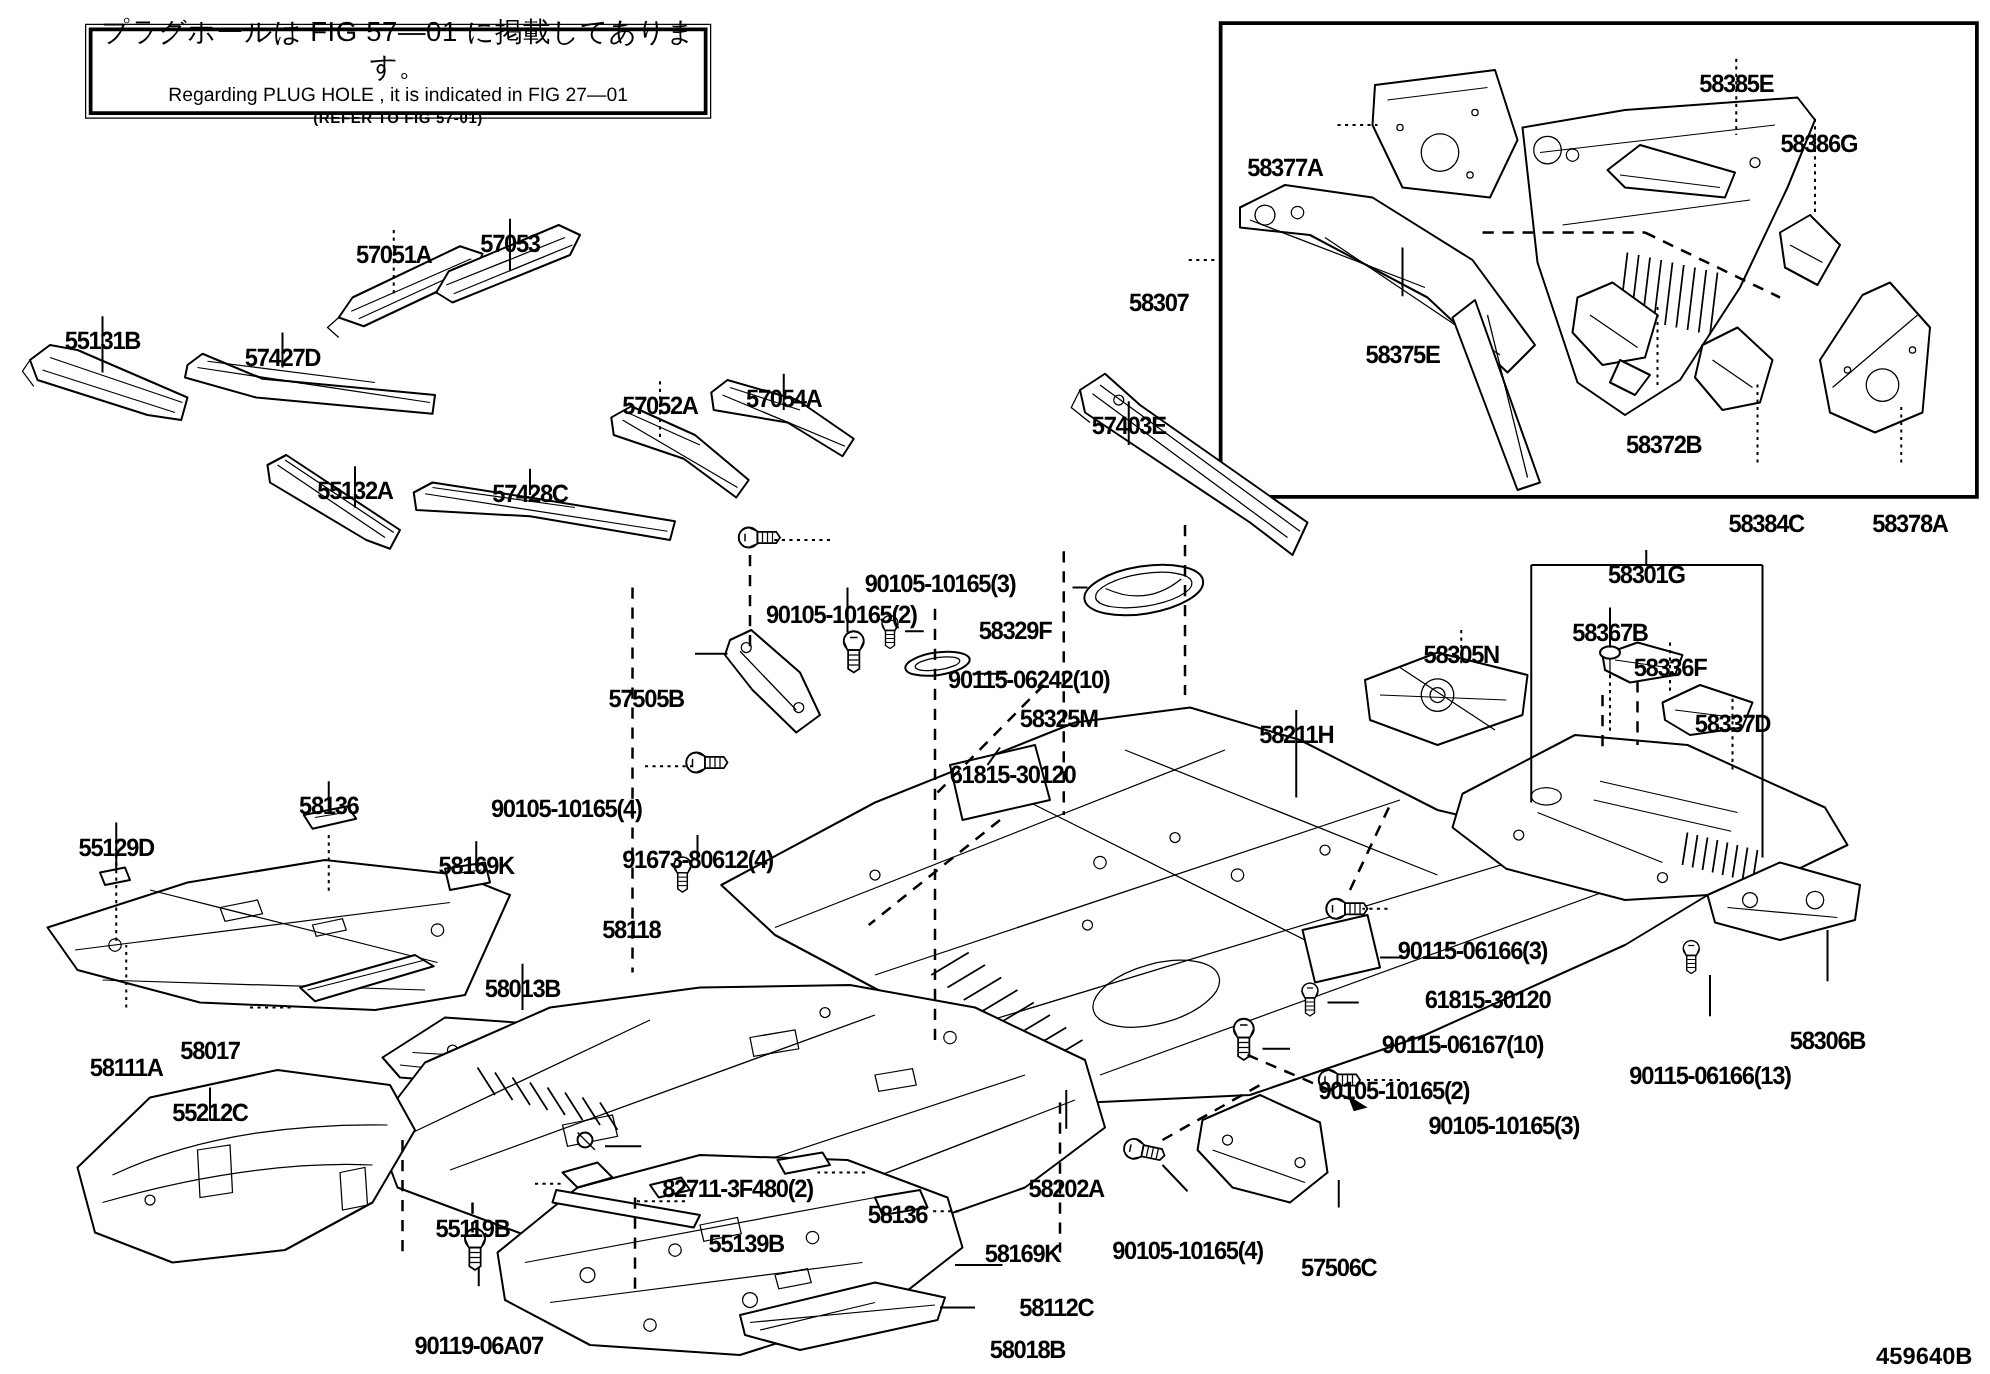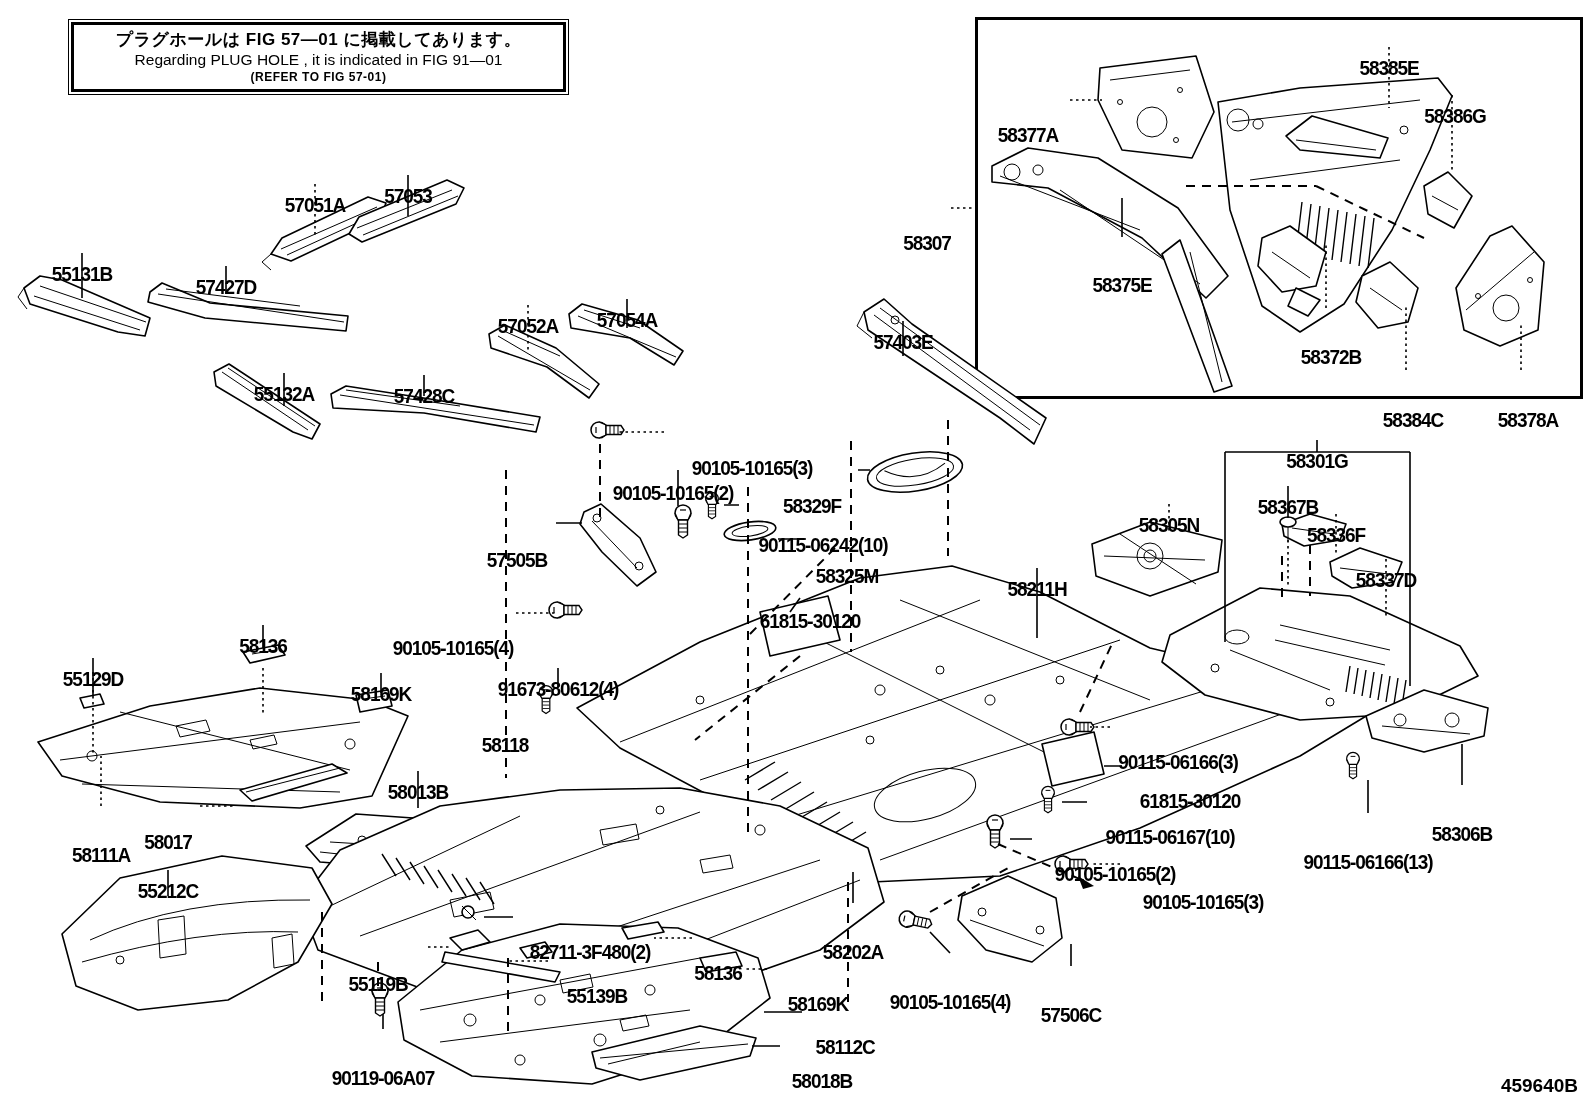--- a/index.html
+++ b/index.html
@@ -4,21 +4,21 @@
 <style>
   html,body{margin:0;padding:0;background:#fff;}
   #stage{position:relative;width:1592px;height:1099px;background:#ffffff;overflow:hidden;
          font-family:"Liberation Sans",sans-serif;color:#000;}
   
   .note-box{position:absolute;left:68px;top:19px;width:501px;height:76px;
             border:1px solid #000;padding:2px;box-sizing:border-box;}
   .note-inner{border:3px solid #000;width:100%;height:100%;box-sizing:border-box;
               display:flex;flex-direction:column;justify-content:center;align-items:center;
               text-align:center;line-height:1.25;}
-  .note-ja{font-size:17px;font-weight:700;letter-spacing:0.5px;}
+  .note-ja{font-size:22px;font-weight:400;letter-spacing:0.5px;}
   .note-en{font-size:15.5px;font-weight:400;}
   .note-refer{font-size:12px;font-weight:700;letter-spacing:0.5px;}
   
   .inset-box{position:absolute;left:975px;top:17px;width:608px;height:382px;
              border:3px solid #000;box-sizing:border-box;}
   svg.art{position:absolute;left:0;top:0;z-index:2;}
   .labels{position:absolute;left:0;top:0;width:100%;height:100%;z-index:3;margin-top:35px;}
   .part-label{position:absolute;transform:translate(-50%,-50%) scaleX(0.95);
               font-size:20px;font-weight:700;letter-spacing:-1.1px;white-space:nowrap;
               cursor:pointer;}
@@ -33,21 +33,21 @@
   .dsh{stroke:#000;stroke-width:2;fill:none;stroke-dasharray:9,7;}
 </style>
 </head>
 <body>
 
 <div id="stage">
 
   <div class="note-box">
     <div class="note-inner">
       <div class="note-ja">プラグホールは FIG 57—01 に掲載してあります。</div>
-      <div class="note-en">Regarding PLUG HOLE , it is indicated in FIG 91—01</div>
+      <div class="note-en">Regarding PLUG HOLE , it is indicated in FIG 27—01</div>
       <div class="note-refer">(REFER TO FIG 57-01)</div>
     </div>
   </div>
 
   <div class="inset-box"></div>
 
   <svg class="art" width="1592" height="1099" viewBox="0 0 1592 1099">
     <defs>
       <g id="bolt">
         <circle cx="-9" cy="0" r="8" fill="#fff" stroke="#000" stroke-width="1.5"></circle>

